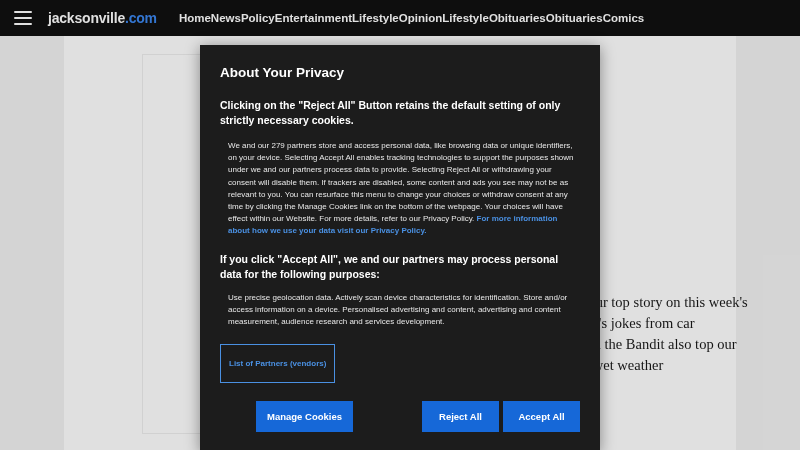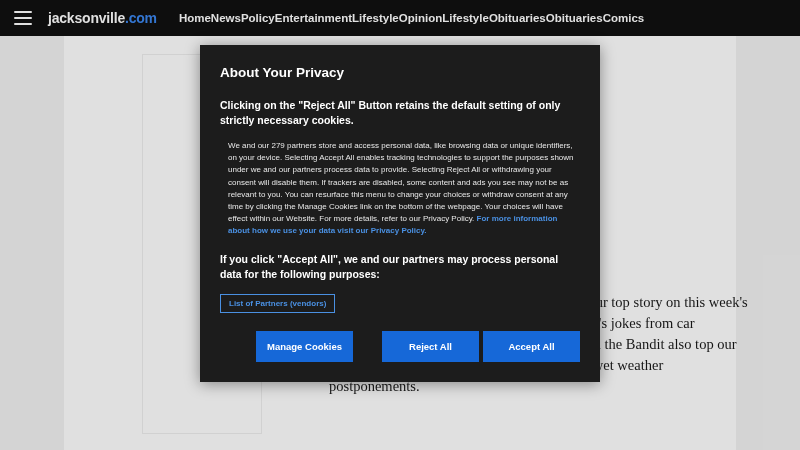--- a/index.html
+++ b/index.html
@@ -143,42 +143,42 @@
   .modal h3.purposes {
     margin-top: 2px;
     margin-bottom: 10px;
   }
   .partners-btn {
     display: inline-block;
     border: 1px solid #4a90e2;
     color: #4a90e2;
     font-size: 8px;
     font-weight: bold;
-    padding: 4px 8px;
+    padding: 14px 8px;
     margin-top: 2px;
     margin-bottom: 18px;
     cursor: pointer;
     background: transparent;
   }
   .modal-actions {
     display: flex;
     align-items: center;
     justify-content: space-between;
     gap: 4px;
     padding-left: 36px;
   }
   .btn {
     background: #1668d8;
     color: #ffffff;
     border: none;
     font-family: "Liberation Sans", sans-serif;
     font-size: 9.5px;
     font-weight: bold;
     padding: 10px 4px;
-    width: 97px;
+    width: 77px;
     text-align: center;
     cursor: pointer;
   }
   .btn-manage { width: 97px; }
   .spacer { flex: 1 1 auto; }
 </style>
 </head>
 <body>
 
 <div id="page">
@@ -216,20 +216,21 @@
     </div>
   </div>
 
   <div class="overlay"></div>
 
   <div class="modal">
     <h2>About Your Privacy</h2>
     <h3>Clicking on the "Reject All" Button retains the default setting of only strictly necessary cookies.</h3>
     <p class="body"><span>We and our </span><span>279</span><span> partners store and access personal data, like browsing data or unique identifiers, on your device. Selecting Accept All enables tracking technologies to support the purposes shown under we and our partners process data to provide. Selecting Reject All or withdrawing your consent will disable them. If trackers are disabled, some content and ads you see may not be as relevant to you. You can resurface this menu to change your choices or withdraw consent at any time by clicking the Manage Cookies link on the bottom of the webpage. Your choices will have effect within our Website. For more details, refer to our Privacy Policy. </span><a class="link">For more information about how we use your data visit our Privacy Policy.</a></p>
     <h3 class="purposes">If you click "Accept All", we and our partners may process personal data for the following purposes:</h3>
+    <p class="body">Use precise geolocation data. Actively scan device characteristics for identification. Store and/or access information on a device. Personalised advertising and content, advertising and content measurement, audience research and services development.</p>
     <button class="partners-btn">List of Partners (vendors)</button>
     <div class="modal-actions">
       <button class="btn btn-manage">Manage Cookies</button>
       <div class="spacer"></div>
       <button class="btn">Reject All</button>
       <button class="btn">Accept All</button>
     </div>
   </div>
 
 </div>

